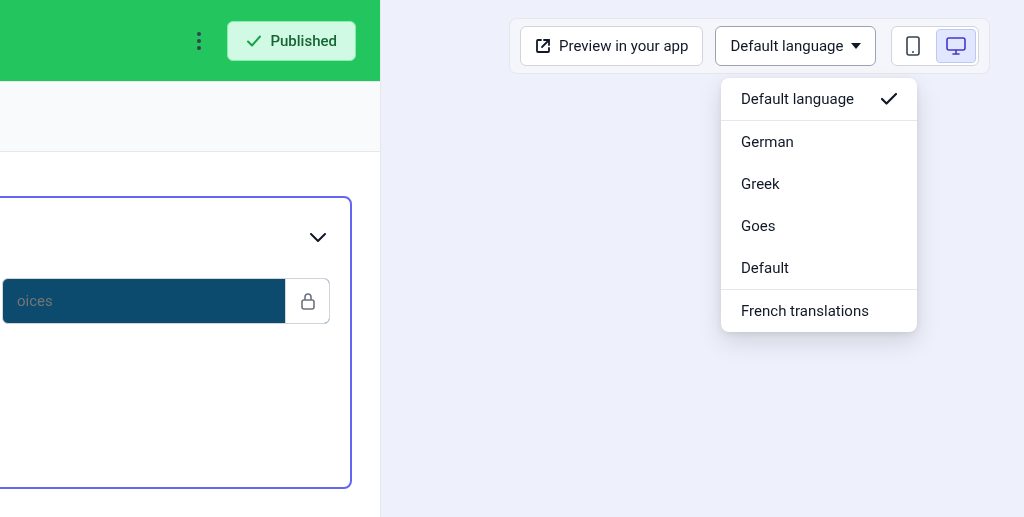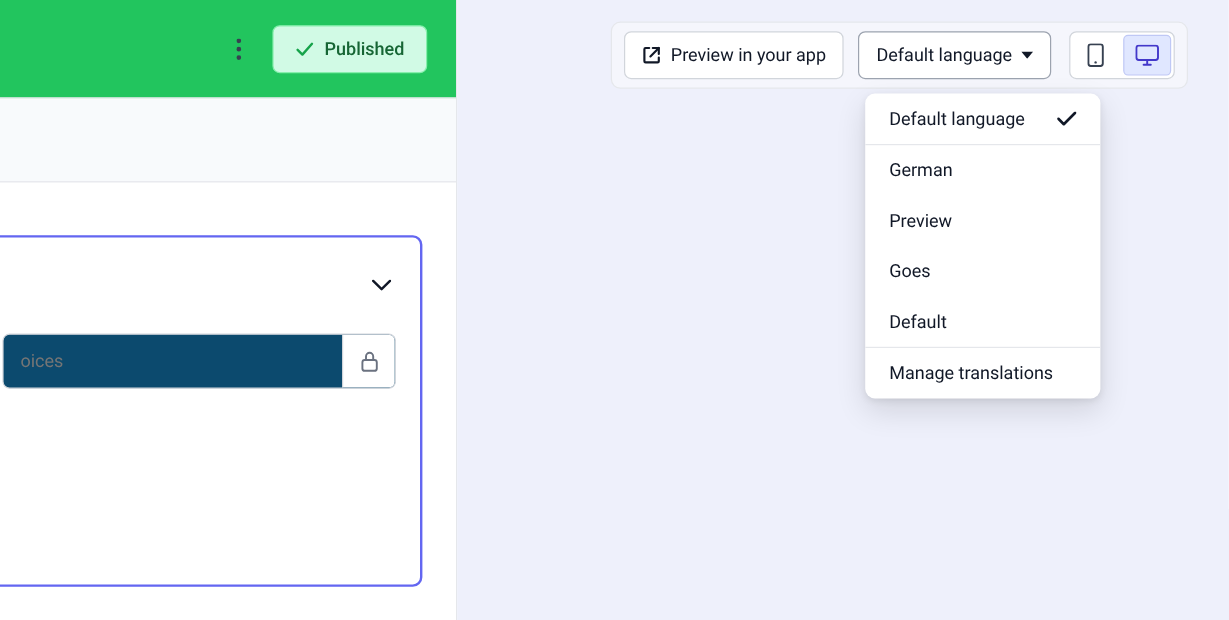--- a/index.html
+++ b/index.html
@@ -302,28 +302,28 @@
         <svg class="check-mark" width="16" height="12" viewBox="0 0 16 12" fill="none">
             <path d="M1 6 L5.5 10.5 L15 1" stroke="currentColor" stroke-width="2.2" stroke-linecap="round" stroke-linejoin="round"></path>
           </svg>
       </div>
     </div>
     <div class="dropdown-section">
       <div class="dropdown-item">
         <span>German</span>
       </div>
       <div class="dropdown-item">
-        <span>Preview</span>
+        <span>Greek</span>
       </div>
       <div class="dropdown-item">
         <span>Goes</span>
       </div>
       <div class="dropdown-item">
         <span>Default</span>
       </div>
     </div>
     <div>
       <div class="dropdown-item">
-        <span>Manage translations</span>
+        <span>French translations</span>
       </div>
     </div>
   </div>
 </div>
 
 </body></html>

